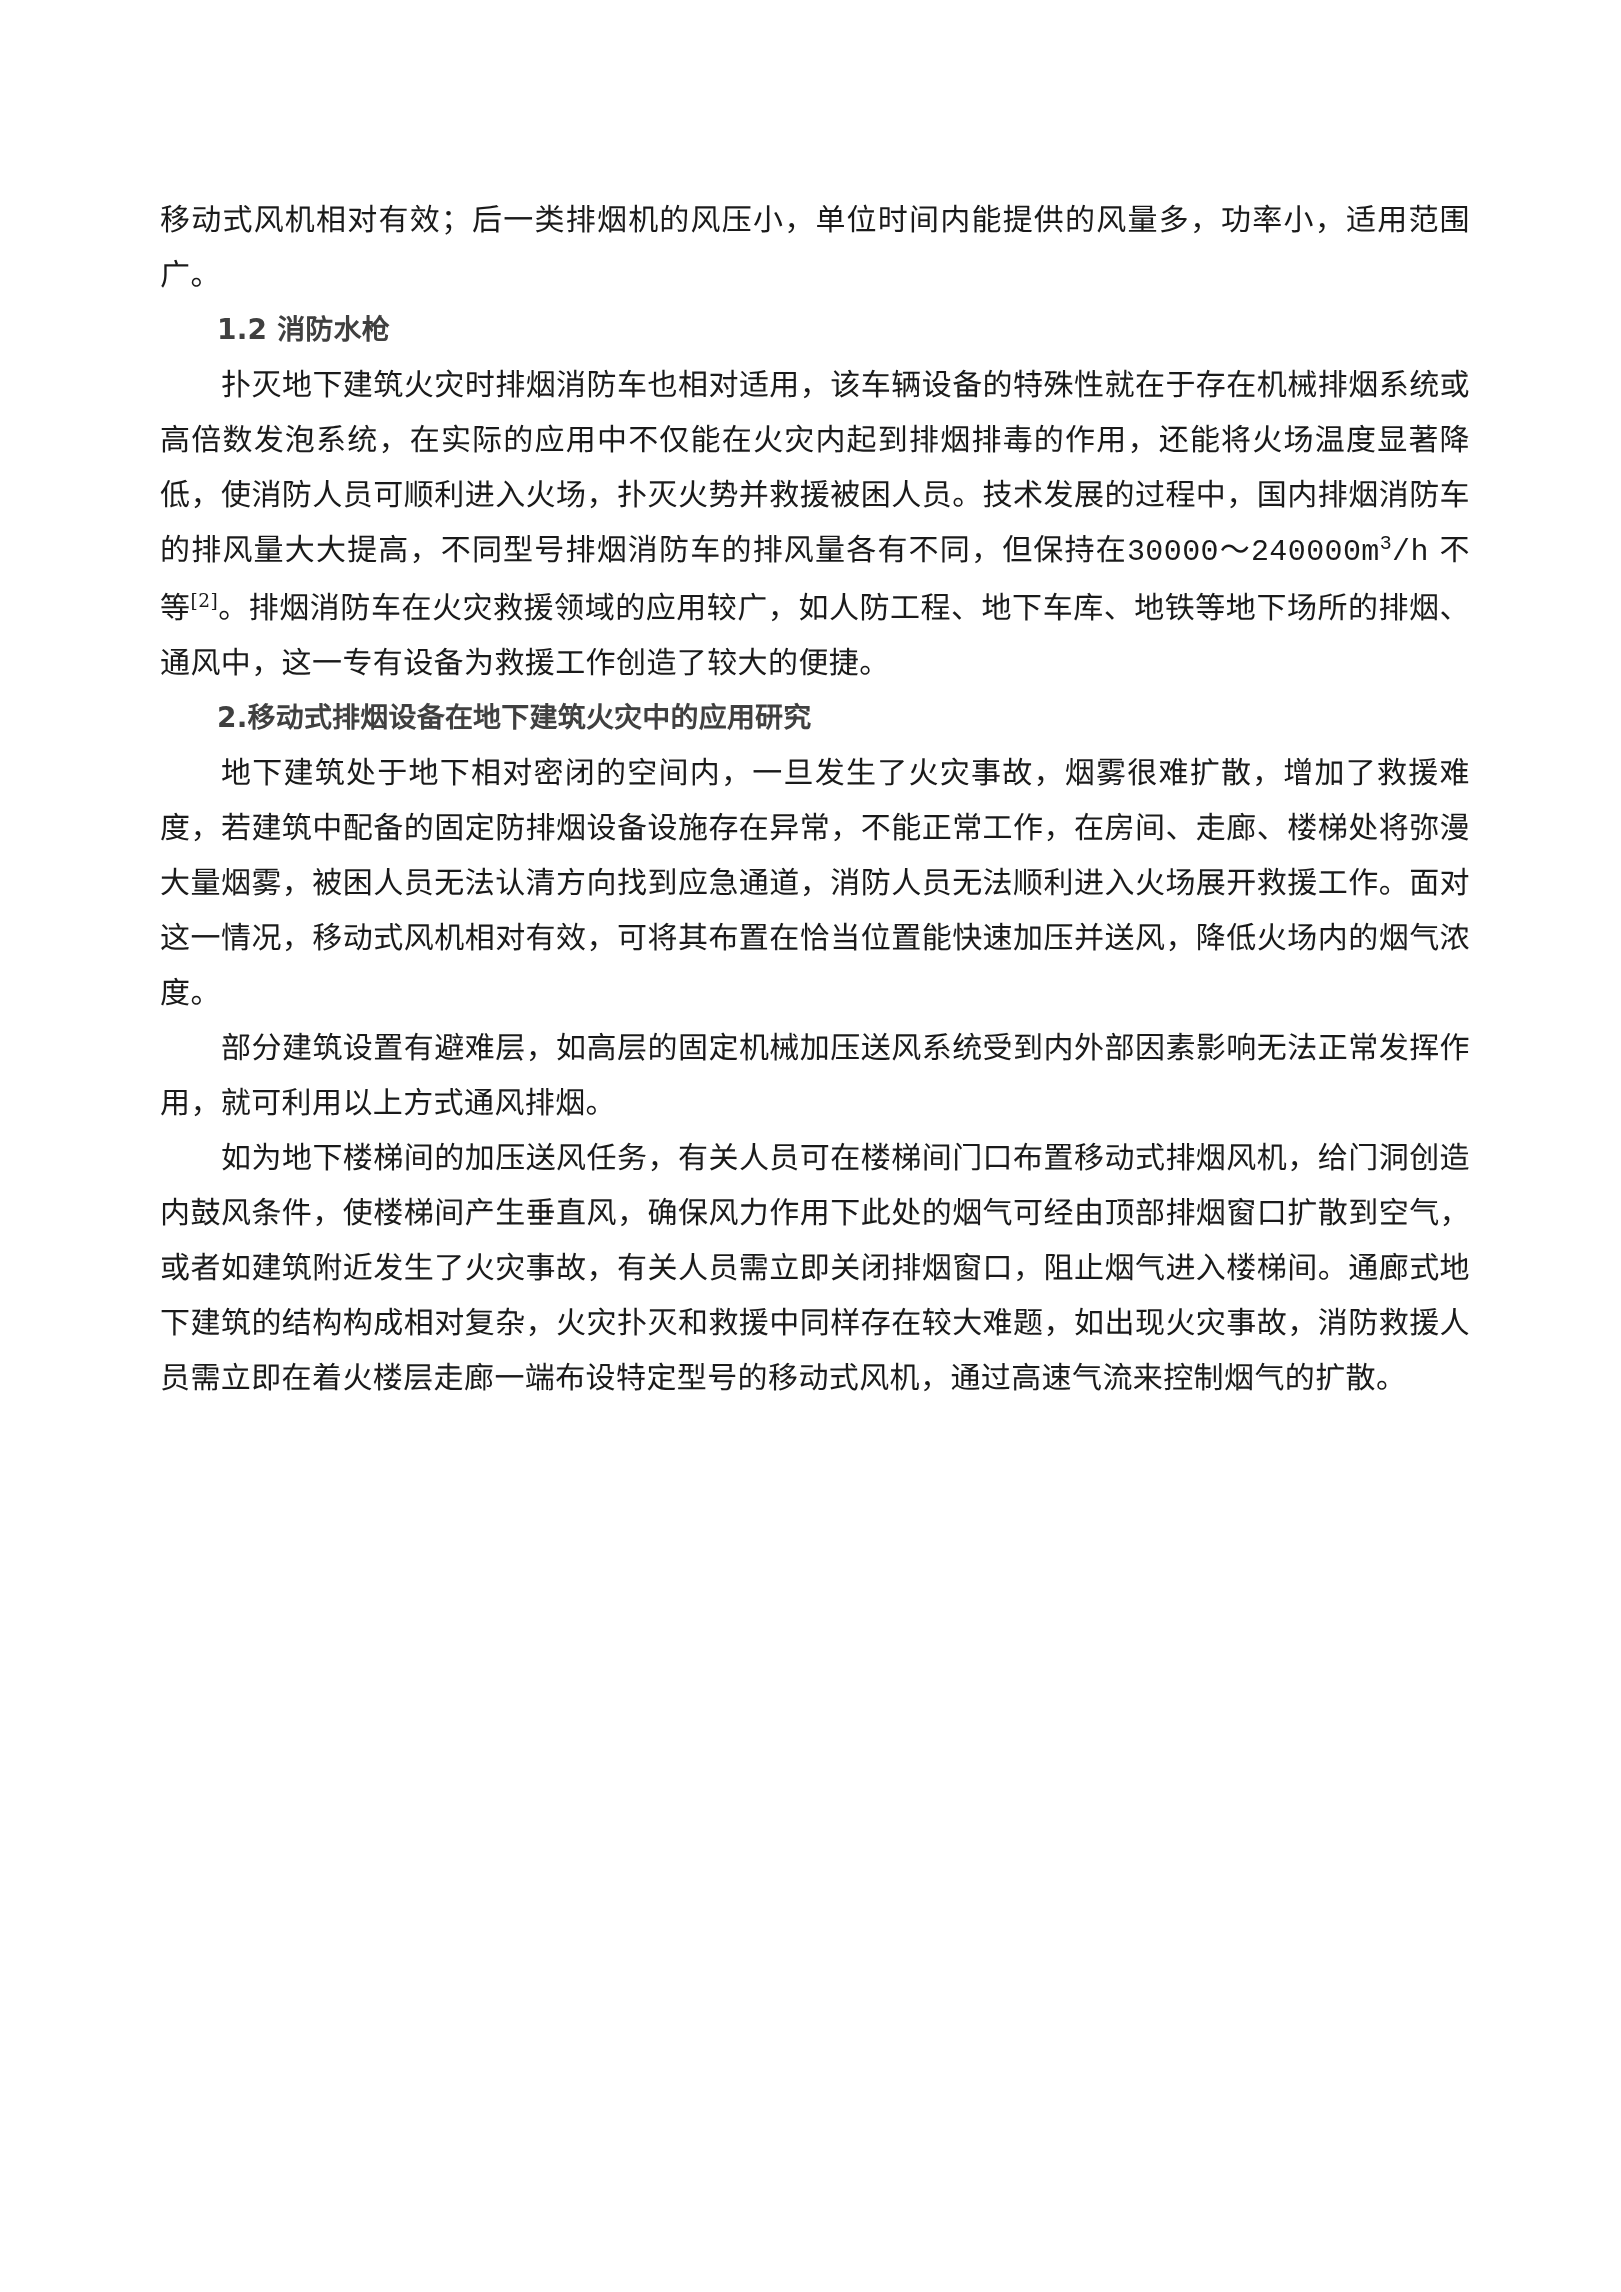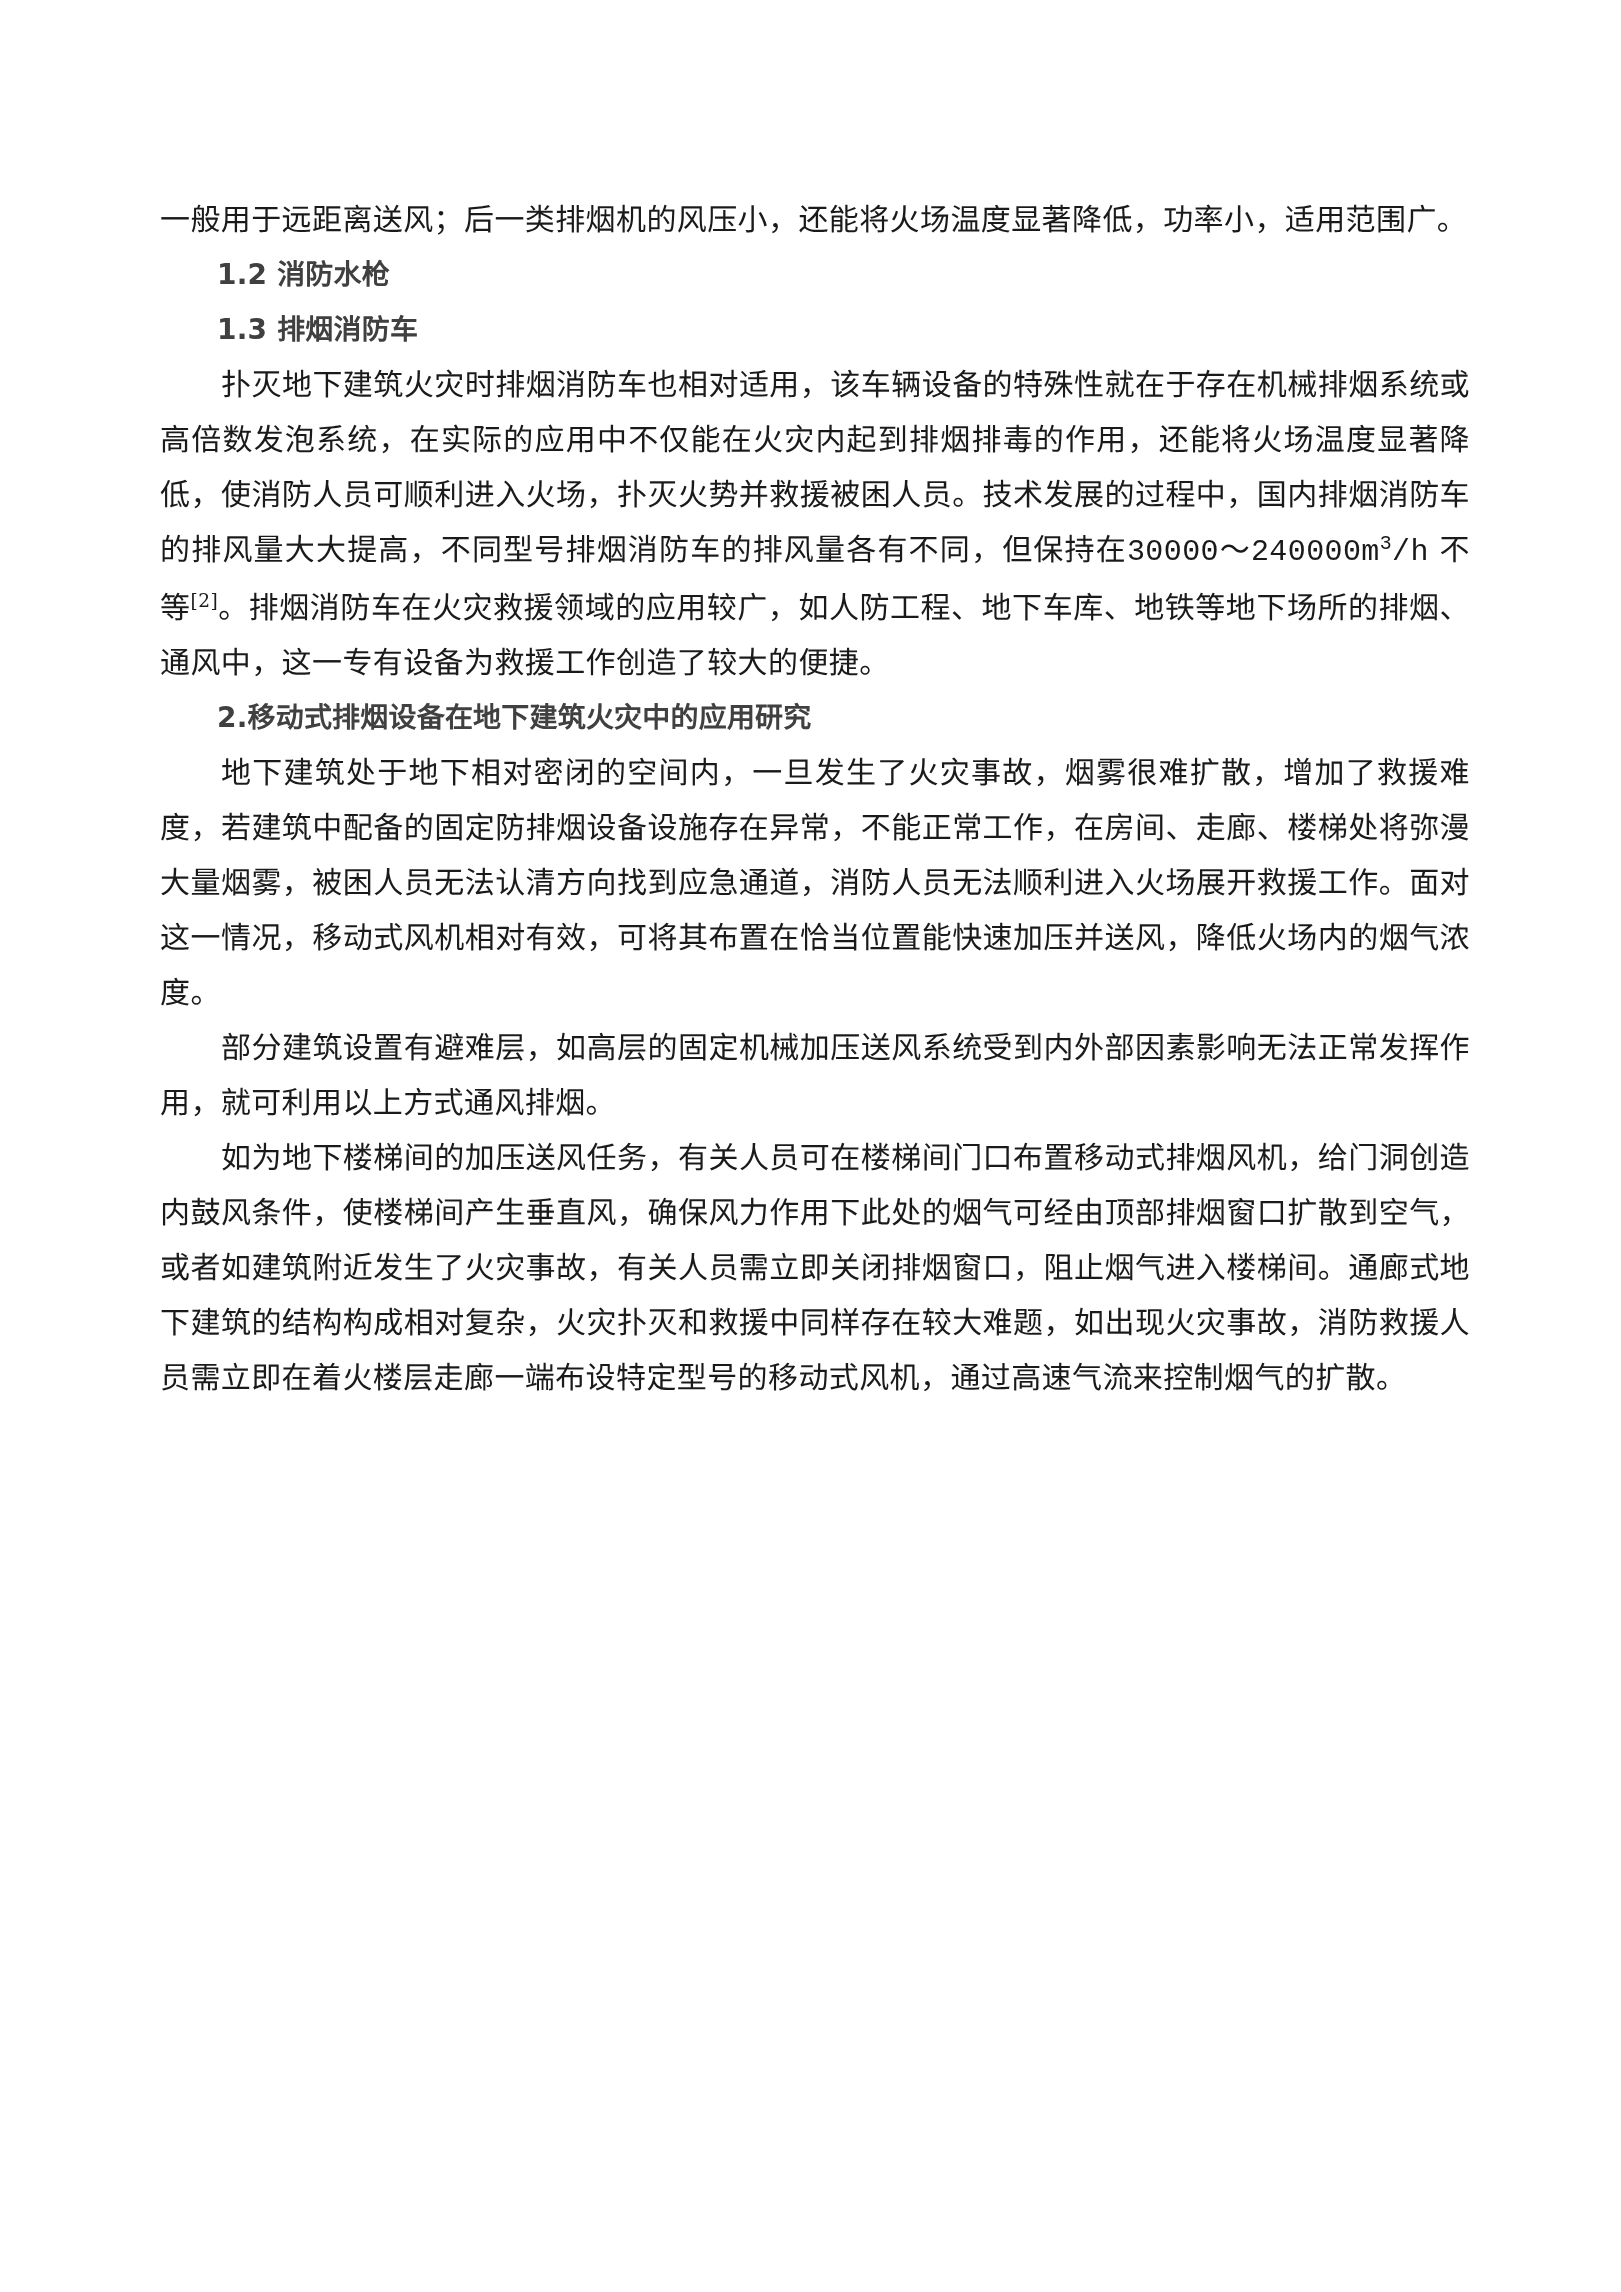--- a/index.html
+++ b/index.html
@@ -69,26 +69,25 @@
     vertical-align: super;
     line-height: 0;
   }
 </style>
 </head>
 <body>
 
 <div class="page">
   <div class="content">
 
-    <p class="para noindent">一般用于远距离送风；后一类排烟机的风压小，还能将火场温度显著降低，功率小，适用范围广。</p>
+    <p class="para noindent">移动式风机相对有效；后一类排烟机的风压小，单位时间内能提供的风量多，功率小，适用范围广。</p>
 
     <h3 class="heading">1.2 消防水枪</h3>
 
 
-    <h3 class="heading">1.3 排烟消防车</h3>
 
     <p class="para"><span>扑灭地下建筑火灾时排烟消防车也相对适用，该车辆设备的特殊性就在于存在机械排烟系统或高倍数发泡系统，在实际的应用中不仅能在火灾内起到排烟排毒的作用，还能将火场温度显著降低，使消防人员可顺利进入火场，扑灭火势并救援被困人员。技术发展的过程中，国内排烟消防车的排风量大大提高，不同型号排烟消防车的排风量各有不同，但保持在</span><span class="num">30000～240000</span><span class="num">m</span><span class="num unit-sup">3</span><span class="num">/h</span><span> 不等</span><sup class="ref">[2]</sup><span>。排烟消防车在火灾救援领域的应用较广，如人防工程、地下车库、地铁等地下场所的排烟、通风中，这一专有设备为救援工作创造了较大的便捷。</span></p>
 
     <h3 class="heading major">2.移动式排烟设备在地下建筑火灾中的应用研究</h3>
 
 
     <p class="para">地下建筑处于地下相对密闭的空间内，一旦发生了火灾事故，烟雾很难扩散，增加了救援难度，若建筑中配备的固定防排烟设备设施存在异常，不能正常工作，在房间、走廊、楼梯处将弥漫大量烟雾，被困人员无法认清方向找到应急通道，消防人员无法顺利进入火场展开救援工作。面对这一情况，移动式风机相对有效，可将其布置在恰当位置能快速加压并送风，降低火场内的烟气浓度。</p>
 
     <p class="para">部分建筑设置有避难层，如高层的固定机械加压送风系统受到内外部因素影响无法正常发挥作用，就可利用以上方式通风排烟。</p>
 

